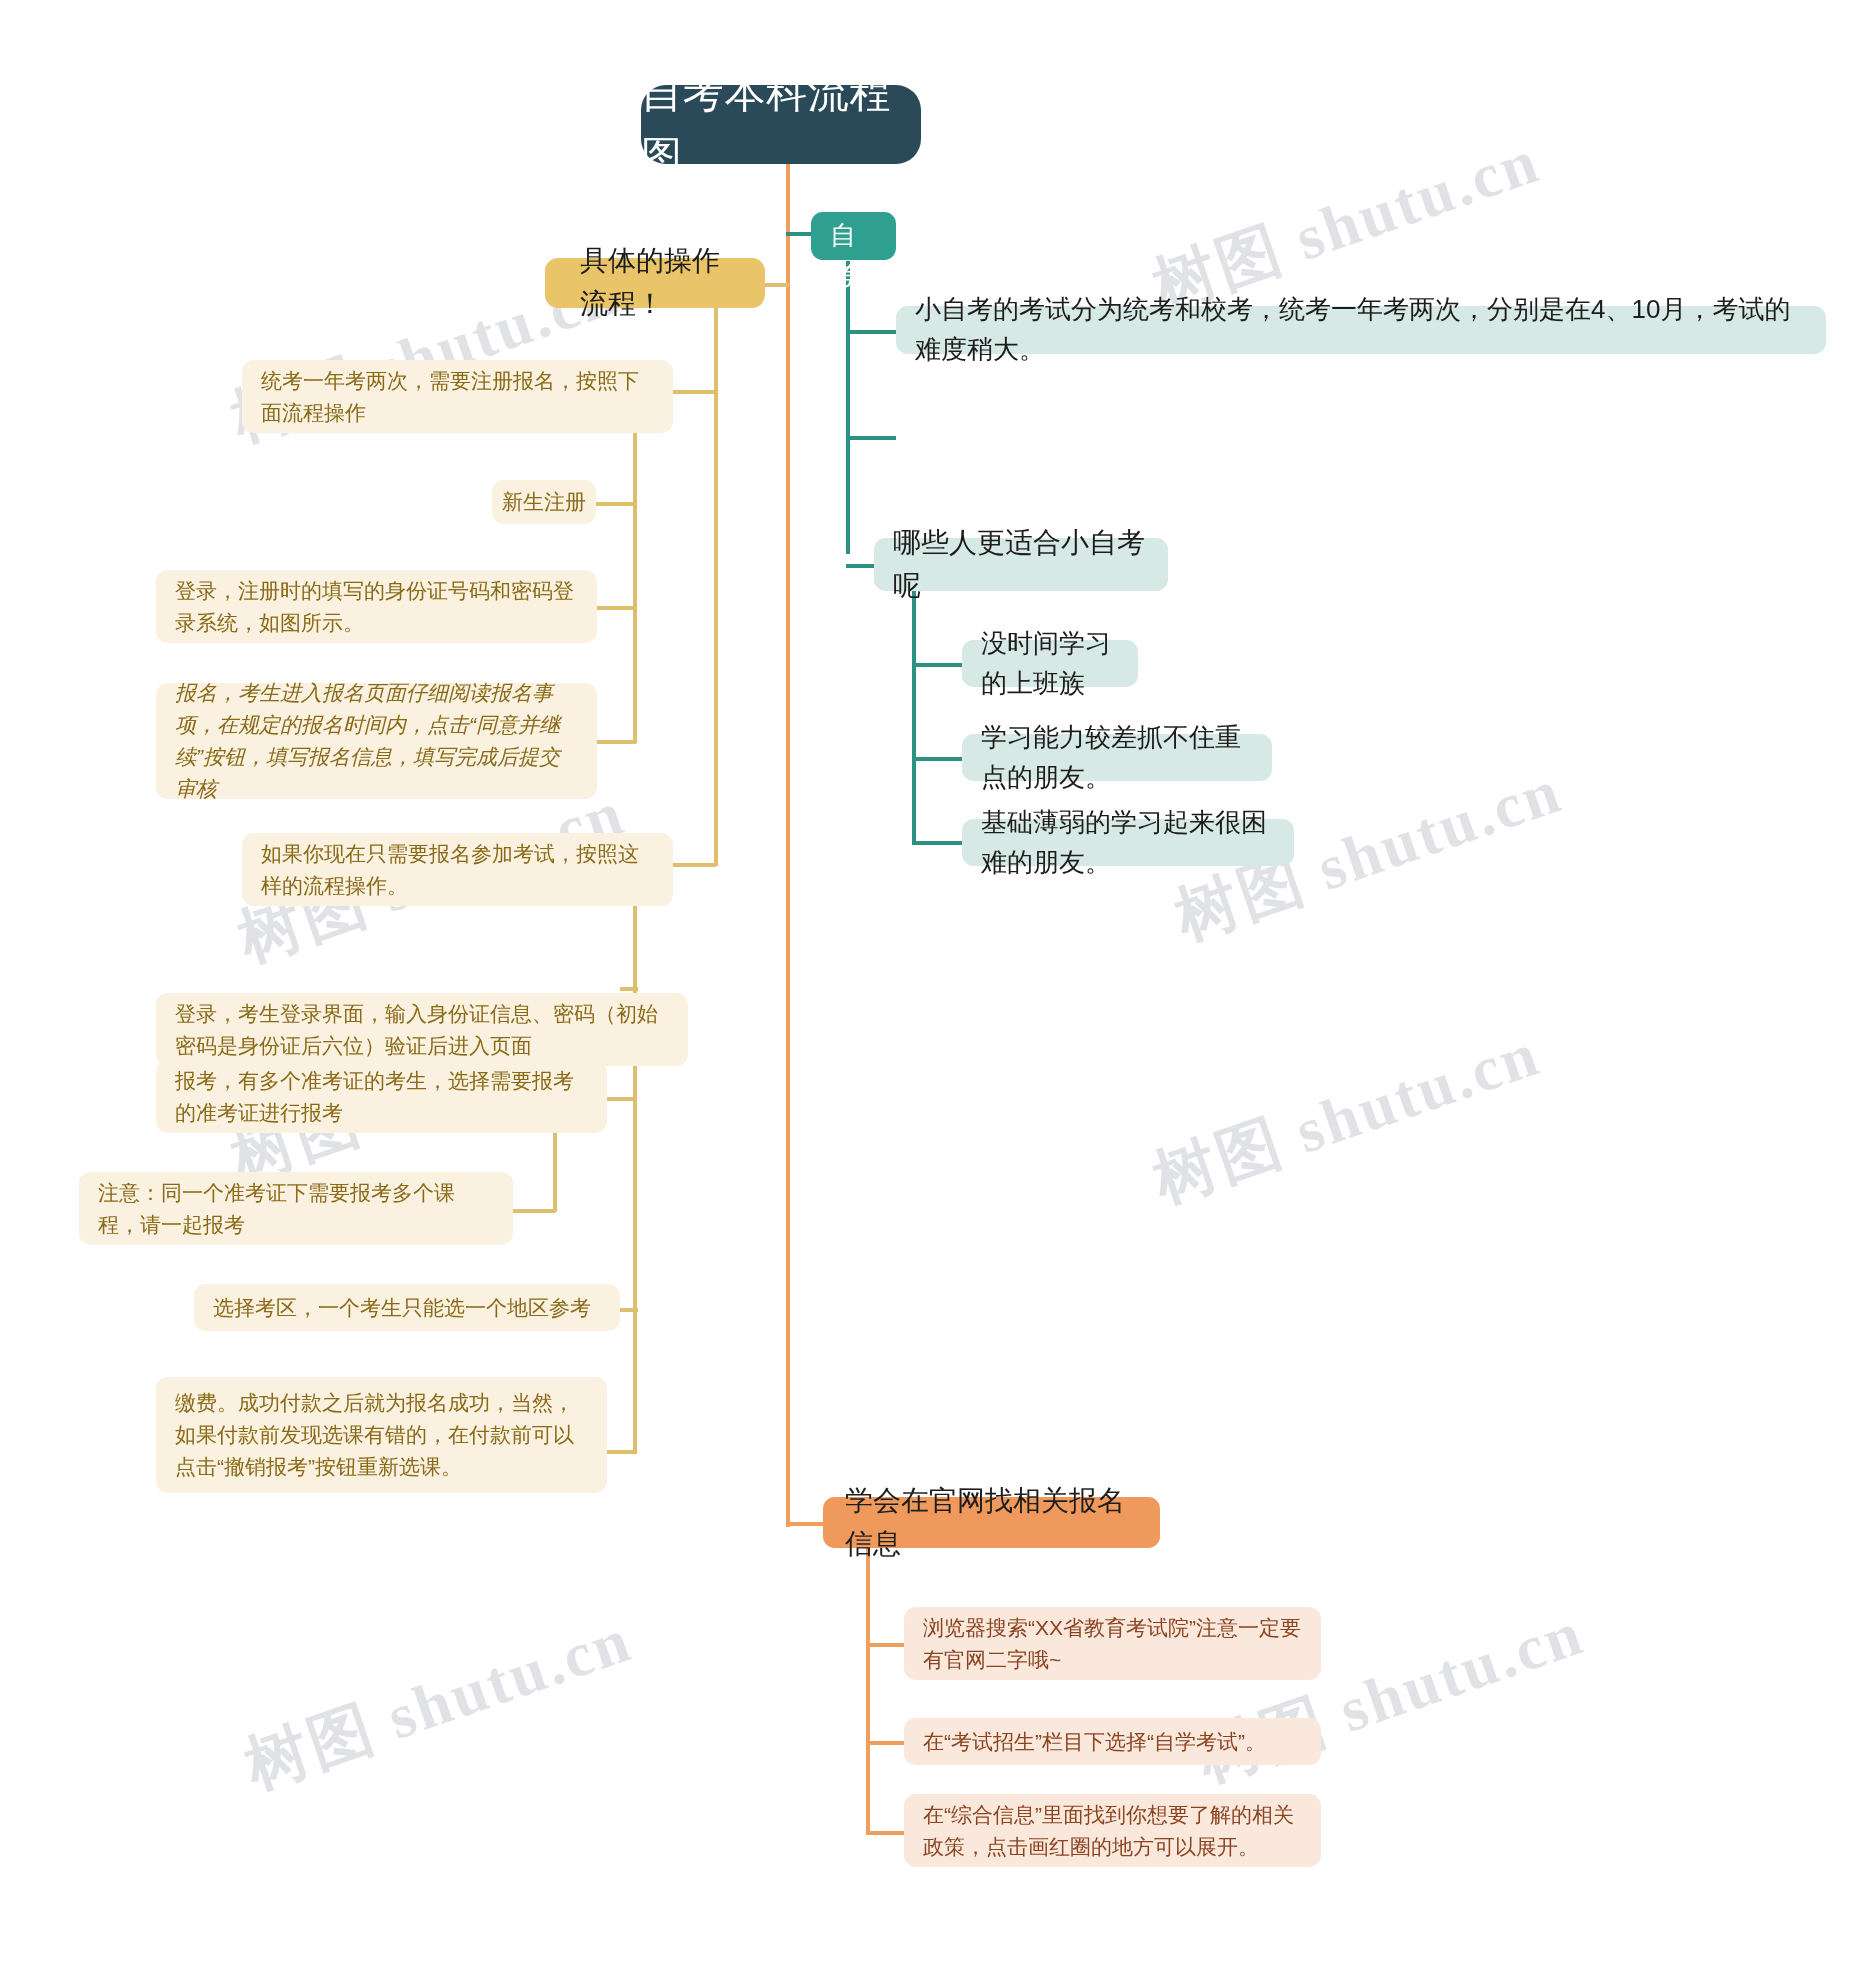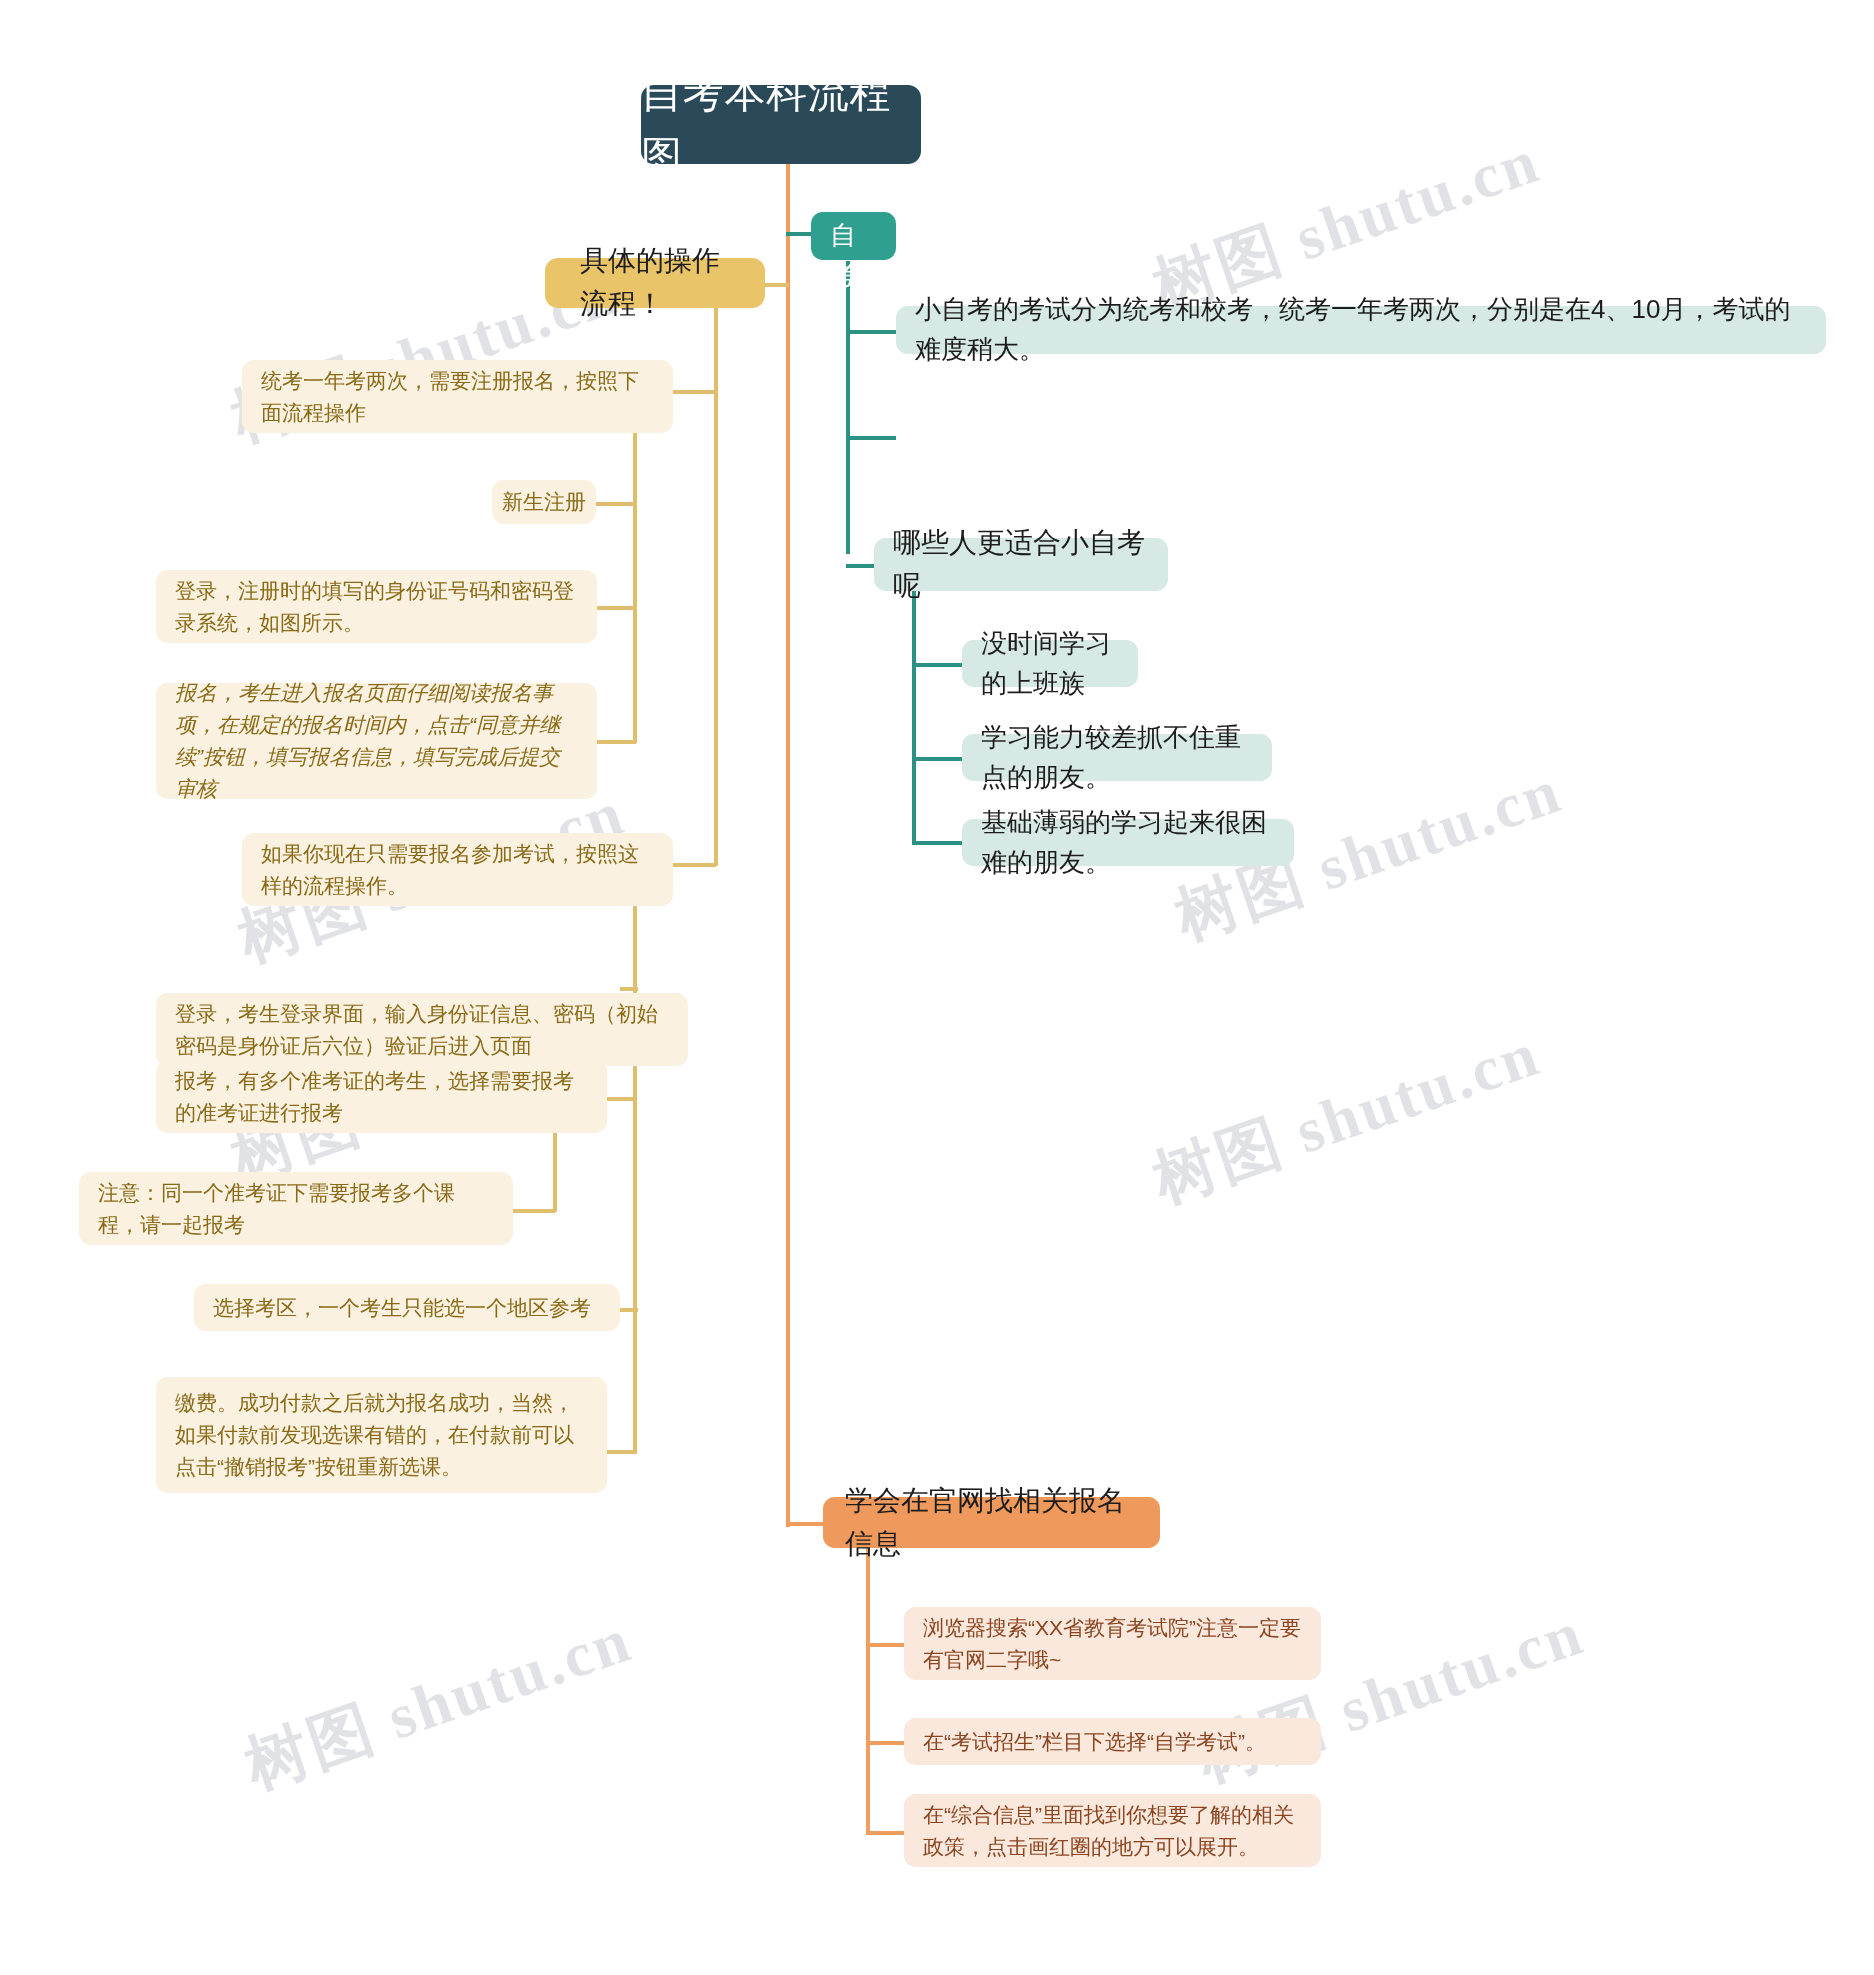--- a/index.html
+++ b/index.html
@@ -43,21 +43,21 @@
     display: flex;
     align-items: center;
     white-space: pre-wrap;
     line-height: 1.52;
   }
 
   
   .n-root {
     background: #2b4a59;
     color: #ffffff;
-    border-radius: 13px;
+    border-radius: 25px;
     font-size: 41px;
     font-weight: 400;
     justify-content: center;
     letter-spacing: 0.7px;
   }
 
   
   .n-amber {
     background: #e9c469;
     color: #1d1d1d;

